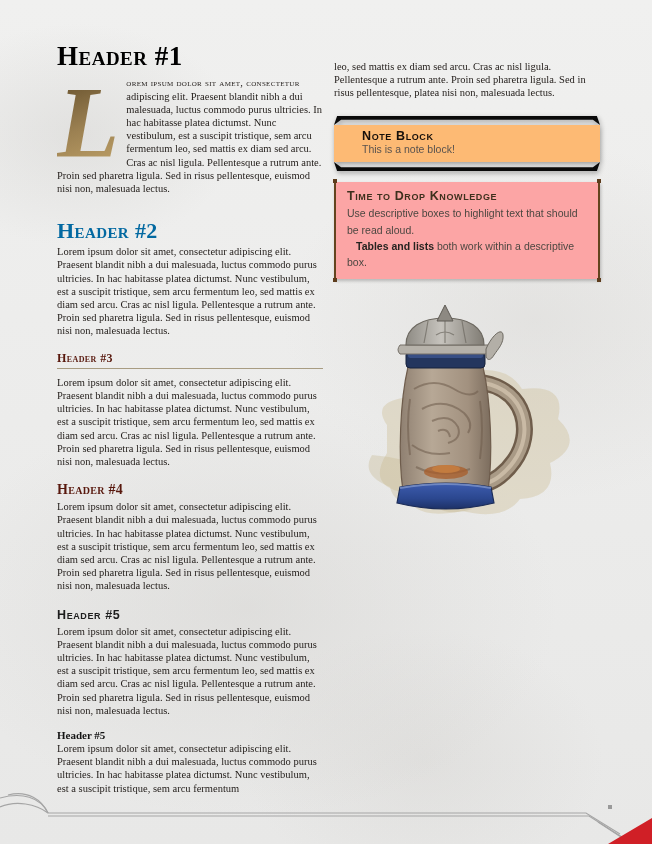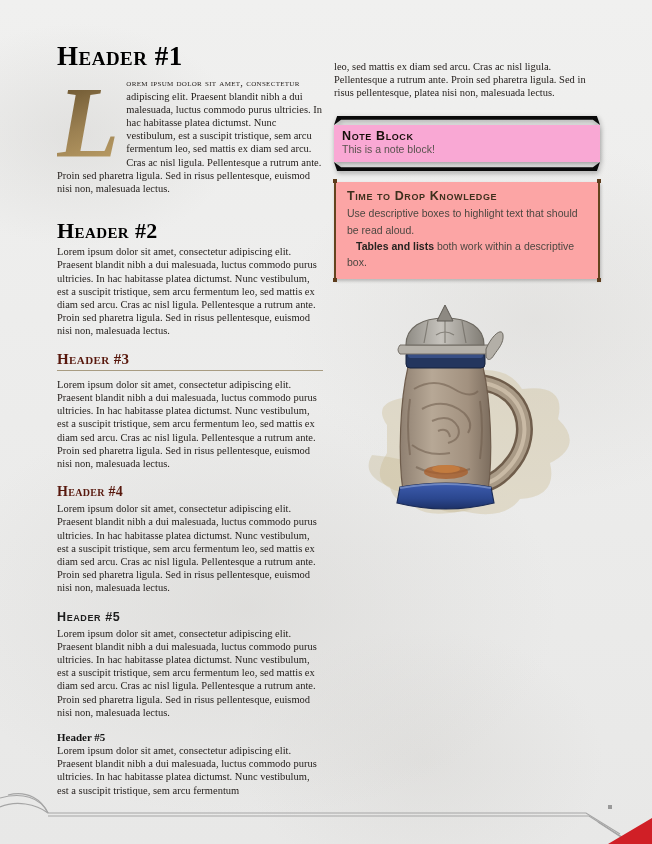--- a/index.html
+++ b/index.html
@@ -21,23 +21,23 @@
   .col-left{ left:57px; width:266px; }
   .col-right{ left:334px; width:266px; top:60px; }
 
   p.body-text{
     font-size:10.5px; line-height:13.2px; color:#211c19;
     text-align:left; margin-bottom:8px;
   }
   h1.hb{ font-family:"Liberation Serif",serif; font-variant:small-caps; font-weight:700;
     color:#000000; font-size:27px; line-height:1.05; letter-spacing:.5px; margin:4px 0 6px 0;}
   h2.hb{ font-family:"Liberation Serif",serif; font-variant:small-caps; font-weight:700;
-    color:#000000; font-size:22px; line-height:1.05; letter-spacing:.4px; margin:16px 0 3px 0;}
+    color:#0369a1; font-size:22px; line-height:1.05; letter-spacing:.4px; margin:16px 0 3px 0;}
   h3.hb{ font-family:"Liberation Serif",serif; font-variant:small-caps; font-weight:700;
-    color:#58180d; font-size:15px; letter-spacing:.4px; margin:13px 0 7px 0;
+    color:#58180d; font-size:12px; letter-spacing:.4px; margin:13px 0 7px 0;
     border-bottom:1.5px solid #a89c82; padding-bottom:2px;}
   h4.hb{ font-family:"Liberation Serif",serif; font-variant:small-caps; font-weight:700;
     color:#58180d; font-size:14px; letter-spacing:.3px; margin:14px 0 2px 0;}
   h5.hb{ font-family:"Liberation Sans",sans-serif; font-variant:small-caps; font-weight:600;
     color:#1d1d1d; font-size:12.5px; letter-spacing:.6px; margin:15px 0 3px 0;}
   h6.hb{ font-family:"Liberation Serif",serif; font-weight:700;
     color:#141414; font-size:11px; margin:12px 0 1px 0;}
 
   .dropcap{
     float:left;
@@ -46,21 +46,21 @@
     padding:6px 7px 0 0;
     background:linear-gradient(160deg,#6d5732 10%,#9c8152 55%,#b79a63 90%);
     -webkit-background-clip:text; background-clip:text; color:transparent;
     font-style:italic; font-weight:700;
   }
   .leadin{ font-variant:small-caps; font-weight:400; letter-spacing:.3px; }
 
   
   .noteblock{ margin-top:16px; filter:drop-shadow(1px 2px 2.5px rgba(0,0,0,.35)); }
   .note-bar{ display:block; width:100%; height:9px; }
-  .note-body{ background:#f9a8d4; padding:4px 12px 6px 8px; }
+  .note-body{ background:#fdba74; padding:4px 12px 6px 28px; }
   .note-title{ font-family:"Liberation Sans",sans-serif; font-variant:small-caps;
     font-weight:700; font-size:12.5px; letter-spacing:.6px; color:#17100b; }
   .note-text{ font-family:"Liberation Sans",sans-serif; font-size:10.5px; color:#58524e; line-height:1.3; }
 
   
   .descbox{
     position:relative; margin-top:11px;
     background:#fca5a5;
     border-left:2px solid #63441f; border-right:2px solid #63441f;
     padding:7px 11px 9px 11px;

